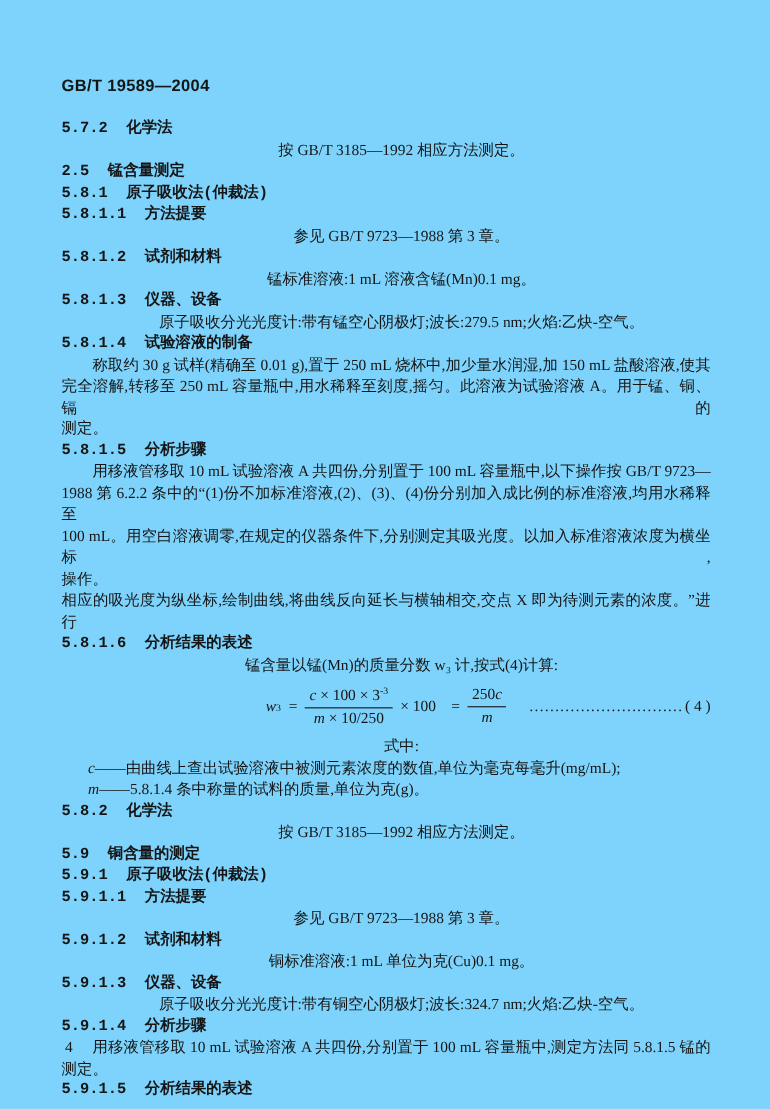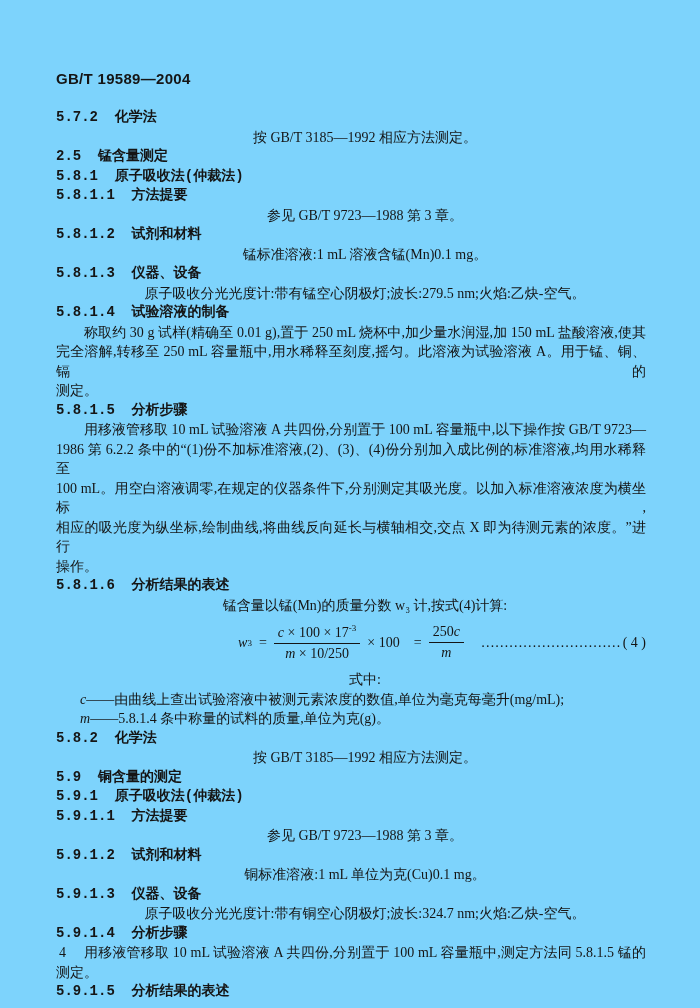--- a/index.html
+++ b/index.html
@@ -86,34 +86,34 @@
     <div class="line h">5.8.1.2  试剂和材料</div>
     <div class="line p">锰标准溶液:1 mL 溶液含锰(Mn)0.1 mg。</div>
     <div class="line h">5.8.1.3  仪器、设备</div>
     <div class="line p">原子吸收分光光度计:带有锰空心阴极灯;波长:279.5 nm;火焰:乙炔-空气。</div>
     <div class="line h">5.8.1.4  试验溶液的制备</div>
     <div class="line p jst">称取约 30 g 试样(精确至 0.01 g),置于 250 mL 烧杯中,加少量水润湿,加 150 mL 盐酸溶液,使其</div>
     <div class="line jst">完全溶解,转移至 250 mL 容量瓶中,用水稀释至刻度,摇匀。此溶液为试验溶液 A。用于锰、铜、镉的</div>
     <div class="line">测定。</div>
     <div class="line h">5.8.1.5  分析步骤</div>
     <div class="line p jst">用移液管移取 10 mL 试验溶液 A 共四份,分别置于 100 mL 容量瓶中,以下操作按 GB/T 9723—</div>
-    <div class="line jst">1986 第 6.2.2 条中的“(1)份不加标准溶液,(2)、(3)、(4)份分别加入成比例的标准溶液,均用水稀释至</div>
+    <div class="line jst">1988 第 6.2.2 条中的“(1)份不加标准溶液,(2)、(3)、(4)份分别加入成比例的标准溶液,均用水稀释至</div>
     <div class="line jst">100 mL。用空白溶液调零,在规定的仪器条件下,分别测定其吸光度。以加入标准溶液浓度为横坐标,</div>
+    <div class="line">操作。</div>
     <div class="line jst">相应的吸光度为纵坐标,绘制曲线,将曲线反向延长与横轴相交,交点 X 即为待测元素的浓度。”进行</div>
-    <div class="line">操作。</div>
     <div class="line h">5.8.1.6  分析结果的表述</div>
     <div class="line p">锰含量以锰(Mn)的质量分数 w₃ 计,按式(4)计算:</div>
 
     <div class="formula">
       <span class="feq">
         <span class="fvar">w</span>
           <sub>3</sub>
         <span class="fop">=</span>
         <span class="frac">
-          <span class="fnum"><span class="fi">c</span><span> × 100 × 17</span><sup>-3</sup></span>
+          <span class="fnum"><span class="fi">c</span><span> × 100 × 3</span><sup>-3</sup></span>
           <span class="fden"><span class="fi">m</span><span> × 10/250</span></span>
         </span>
         <span class="fop">× 100</span>
         <span class="fop">=</span>
         <span class="frac">
           <span class="fnum"><span>250</span><span class="fi">c</span></span>
           <span class="fden fi">m</span>
         </span>
       </span>
       <span class="fright">

